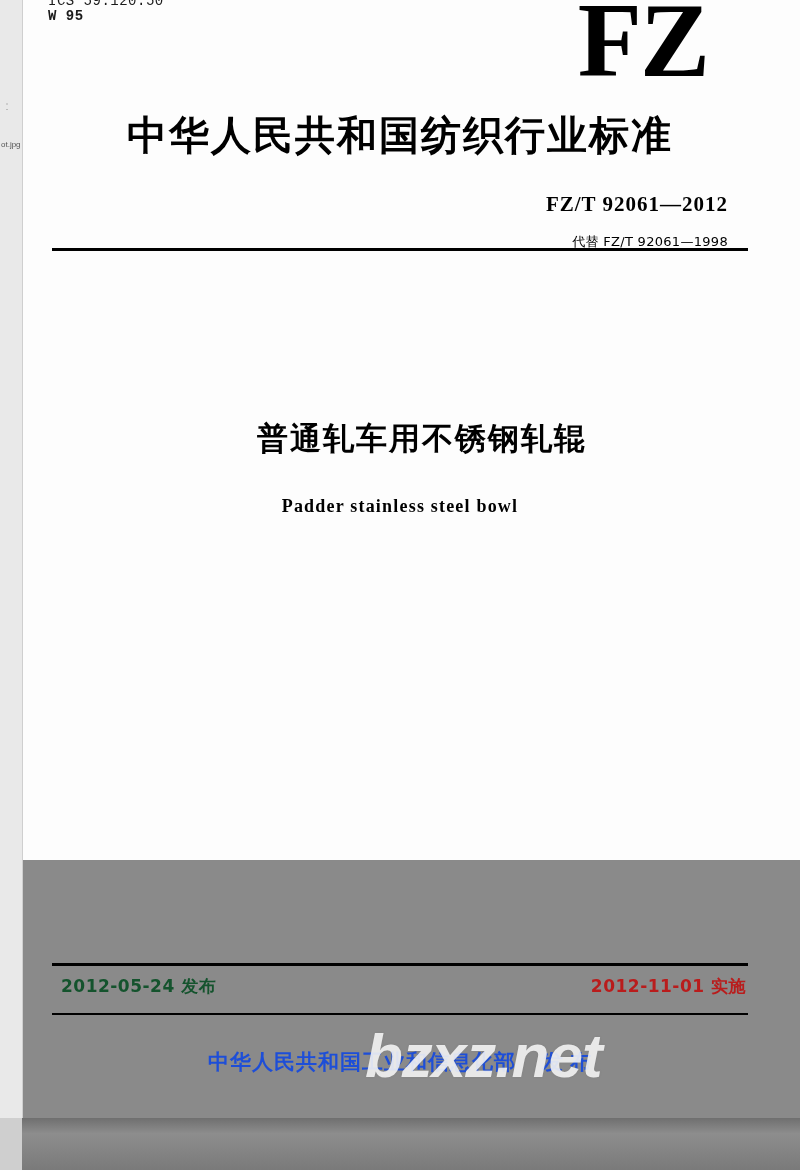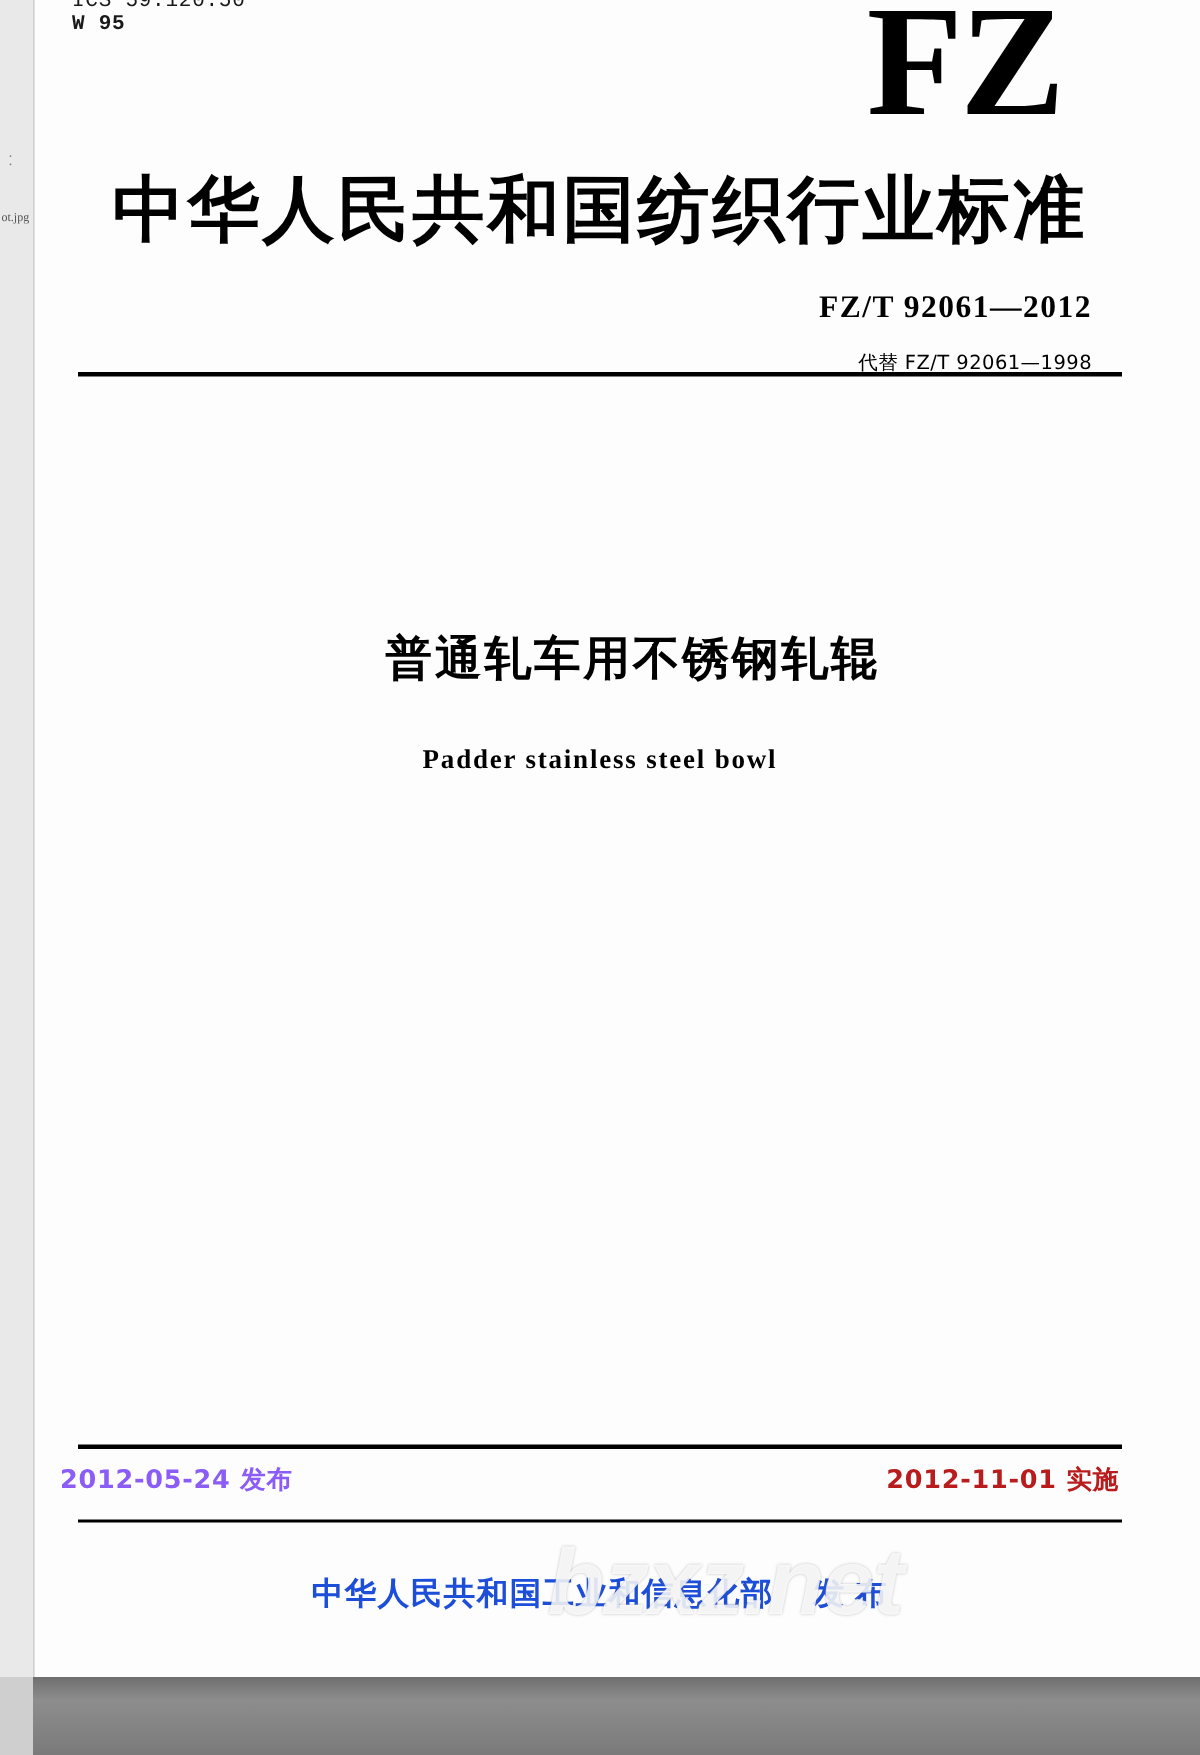--- a/index.html
+++ b/index.html
@@ -11,21 +11,21 @@
     width: 800px;
     height: 1170px;
     overflow: hidden;
     font-family: "Liberation Sans", sans-serif;
   }
   .page {
     position: absolute;
     left: 0;
     top: 0;
     width: 800px;
-    height: 1118px;
+    height: 860px;
     background: #ffffff;
   }
   .scan-noise {
     position: absolute;
     inset: 0;
     background: #fdfdfd;
   }
 
   
   .ics-block {
@@ -56,21 +56,21 @@
 
   
   .cn-title {
     position: absolute;
     left: 0;
     right: 0;
     top: 108px;
     text-align: center;
     font-family: "DejaVu Sans", sans-serif;
     font-weight: bold;
-    font-size: 48px;
+    font-size: 40px;
     letter-spacing: 2px;
     color: #000;
   }
 
   
   .std-no {
     position: absolute;
     right: 72px;
     top: 192px;
     text-align: right;
@@ -140,27 +140,27 @@
     font-family: "Liberation Serif", serif;
     font-weight: bold;
     font-size: 18px;
     letter-spacing: 1.2px;
     color: #000;
   }
 
   
   .date-issue {
     position: absolute;
-    left: 40px;
+    left: 61px;
     top: 975px;
     font-family: "DejaVu Sans", sans-serif;
     font-weight: bold;
     font-size: 17px;
     letter-spacing: 0.5px;
-    color: #8b5cf6;
+    color: #14532d;
   }
   .date-impl {
     position: absolute;
     right: 54px;
     top: 975px;
     font-family: "DejaVu Sans", sans-serif;
     font-weight: bold;
     font-size: 17px;
     letter-spacing: 0.5px;
     color: #b91c1c;
@@ -205,21 +205,21 @@
     width: 22px;
     height: 1118px;
     background: #e9e9e9;
     border-right: 1px solid #cfcfcf;
   }
   .edge-label {
     position: absolute;
     left: 1px;
     top: 140px;
     width: 20px;
-    font-family: Liberation Serif, serif;
+    font-family: Liberation Sans, sans-serif;
     font-size: 8px;
     color: #555;
     line-height: 9px;
     word-break: break-all;
   }
   .edge-dots {
     position: absolute;
     left: 6px;
     top: 104px;
     font-size: 9px;

